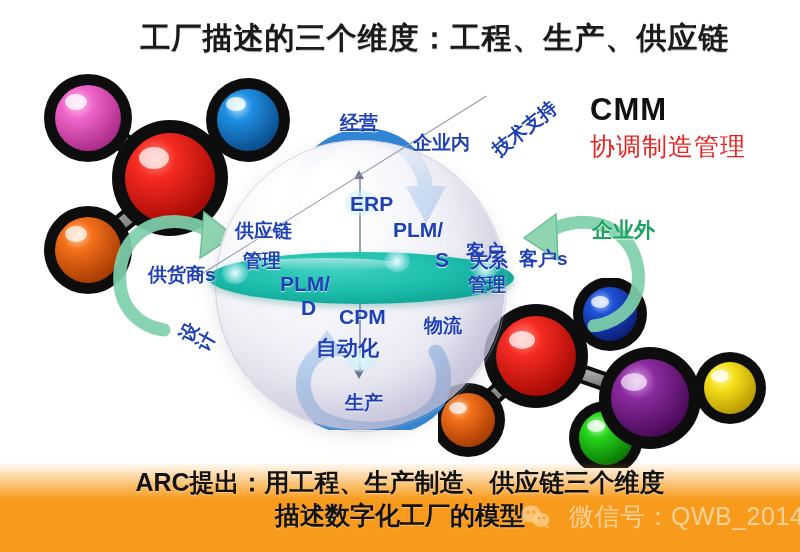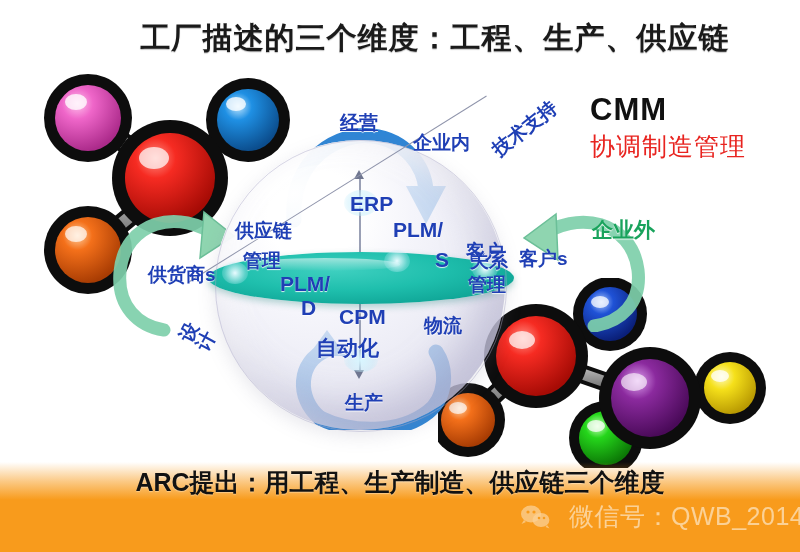--- a/index.html
+++ b/index.html
@@ -416,20 +416,21 @@
   </div>
 
   <div class="abs" id="cmm">
     <div id="cmm-title">CMM</div>
     <div id="cmm-sub">协调制造管理</div>
   </div>
 
   <div class="abs" id="bar"></div>
   <div class="abs" id="caption">
     <div class="cap-line">ARC提出：用工程、生产制造、供应链三个维度</div>
+    <div class="cap-line">描述数字化工厂的模型</div>
   </div>
 
   <div class="abs" id="watermark">
     <svg width="30" height="26" viewBox="0 0 30 26">
       <ellipse cx="11" cy="10" rx="10" ry="8.4" fill="#fdf3e2" opacity=".75"></ellipse>
       <ellipse cx="21" cy="16" rx="8.4" ry="7" fill="#fdf3e2" opacity=".75"></ellipse>
       <circle cx="8" cy="8" r="1.6" fill="#f89b1c"></circle>
       <circle cx="14" cy="8" r="1.6" fill="#f89b1c"></circle>
       <circle cx="19" cy="14" r="1.3" fill="#f89b1c"></circle>
       <circle cx="24" cy="14" r="1.3" fill="#f89b1c"></circle>

